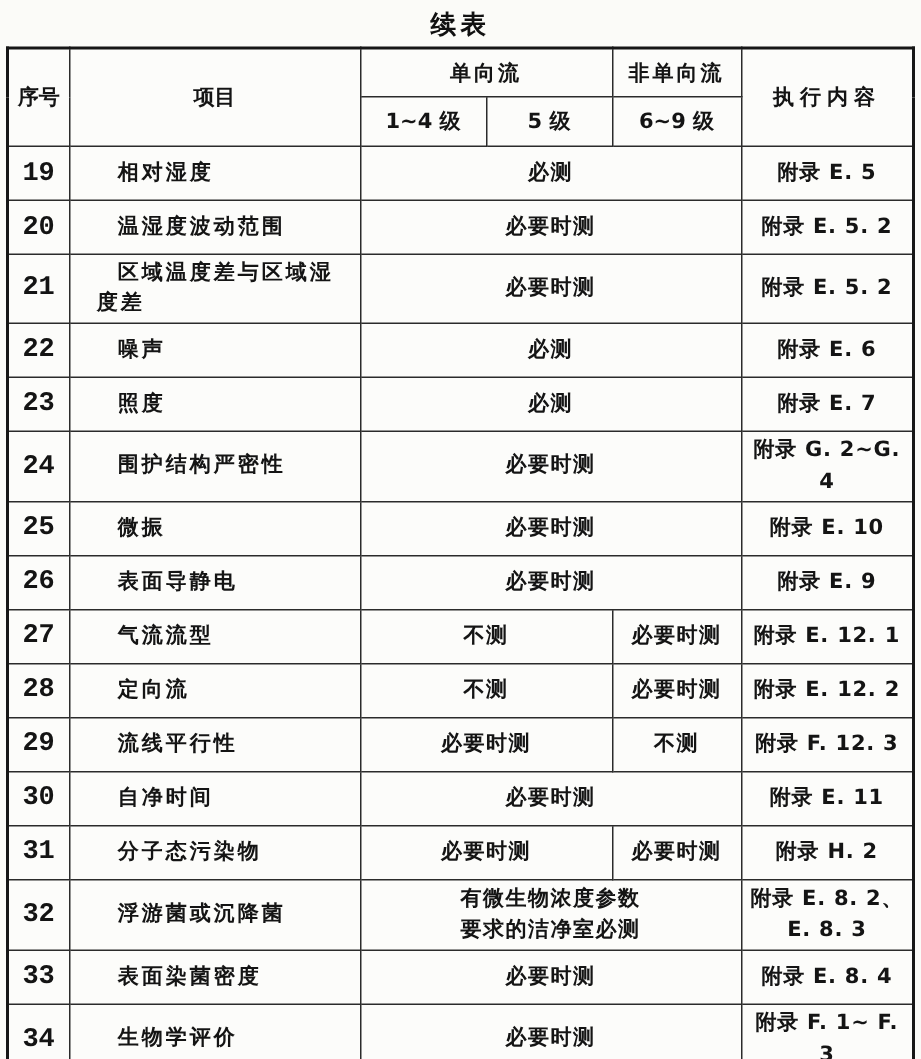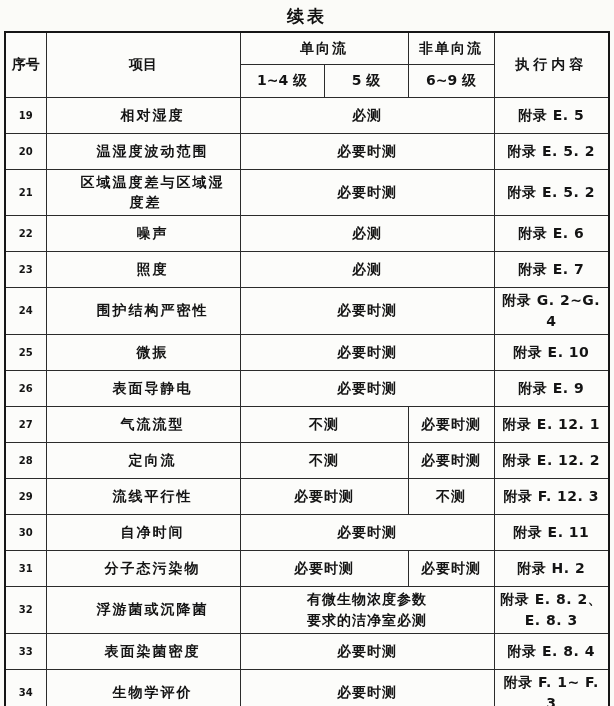--- a/index.html
+++ b/index.html
@@ -41,24 +41,24 @@
     vertical-align: middle;
     padding: 2px 3px;
     color: #141414;
     overflow: hidden;
   }
   thead tr.h1 th { height: 27px; }
   thead tr.h2 th { height: 28px; margin-left: 11px; }
   th.exec-h { letter-spacing: 4px; }
   th.span-h { letter-spacing: 2px; }
   tbody tr { height: 36px; }
-  td.no { font-size: 10px; }
+  td.no { font-size: 18px; font-family: Liberation Mono, monospace; }
   td.item {
-    text-align: center;
-    padding-left: 8px;
+    text-align: left;
+    padding-left: 18px;
     text-indent: 14px;
     letter-spacing: 2px;
     white-space: pre-line;
     line-height: 1.45;
   }
   td.flow {
     white-space: pre-line;
     line-height: 1.5;
     letter-spacing: 1px;
   }

